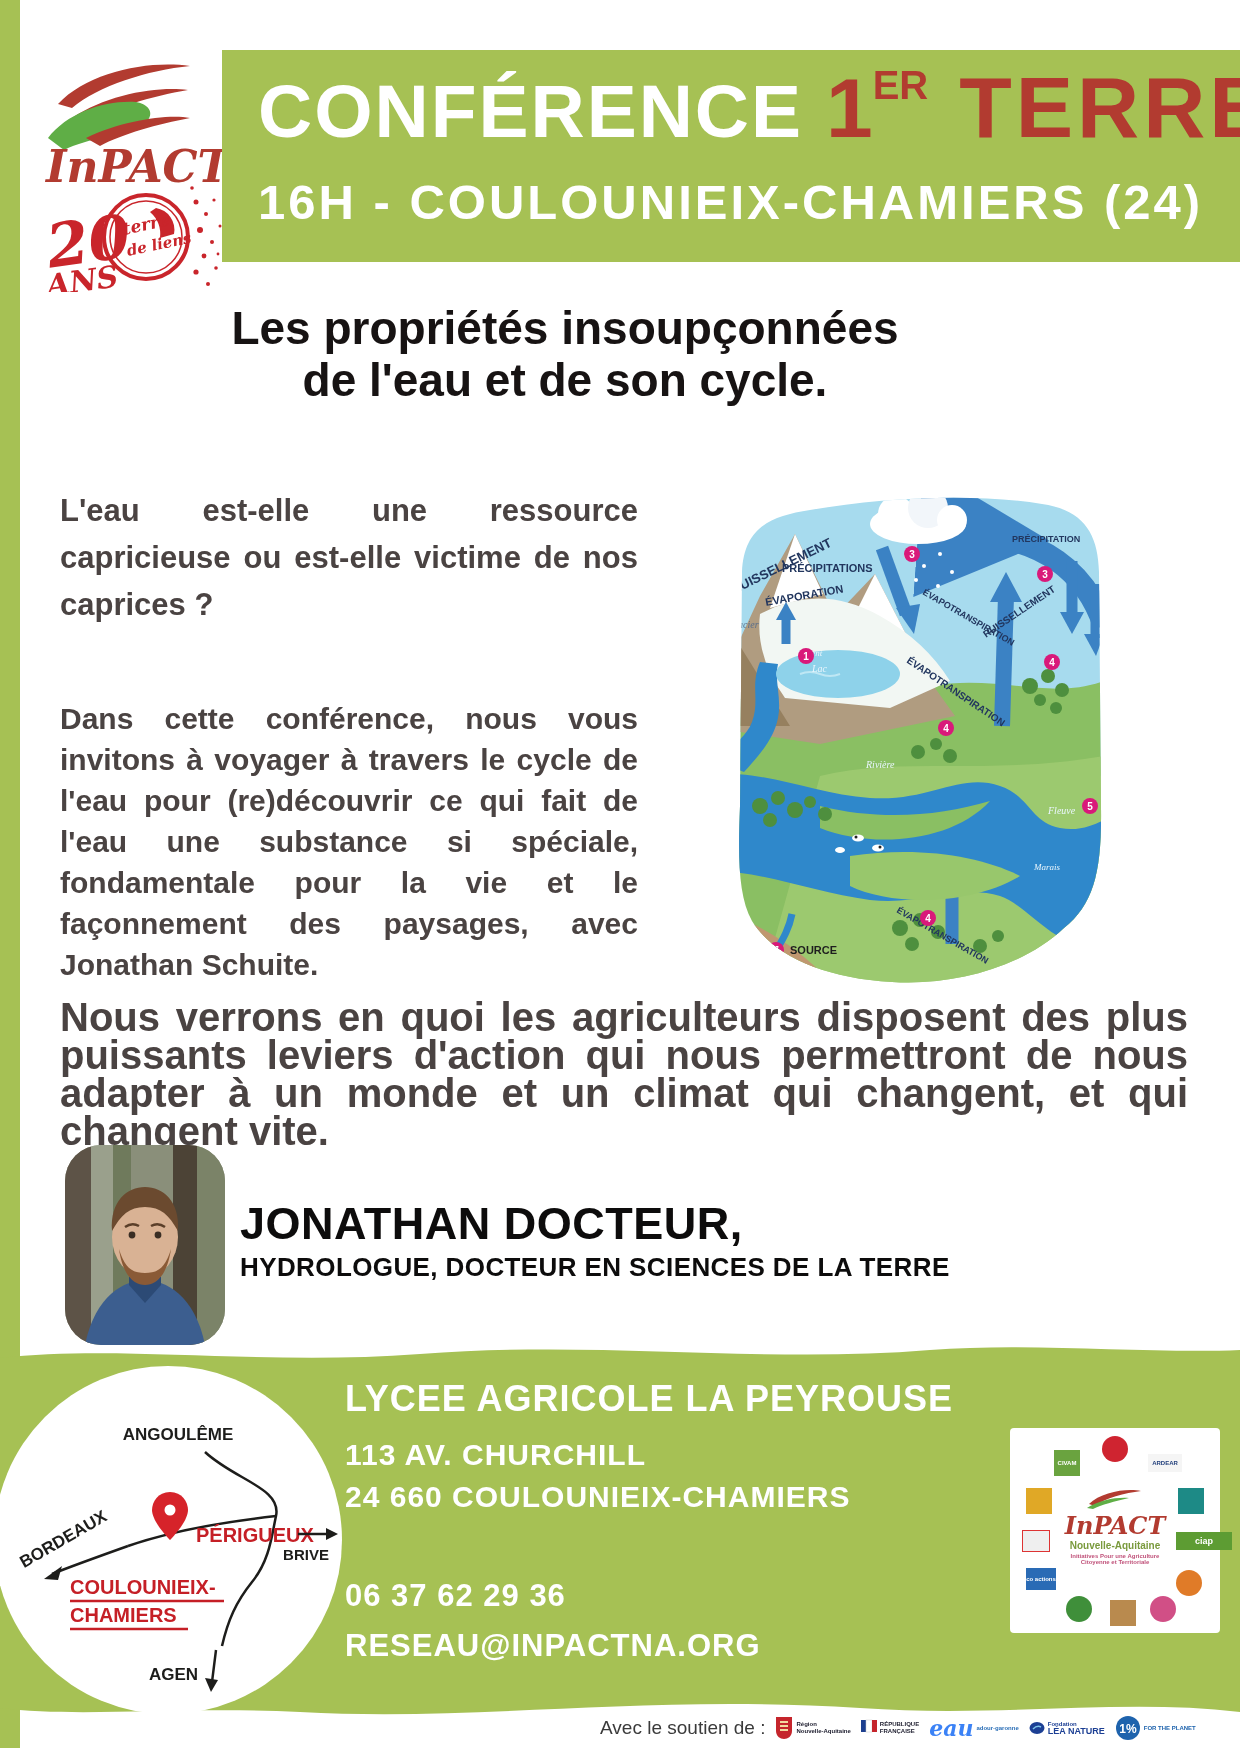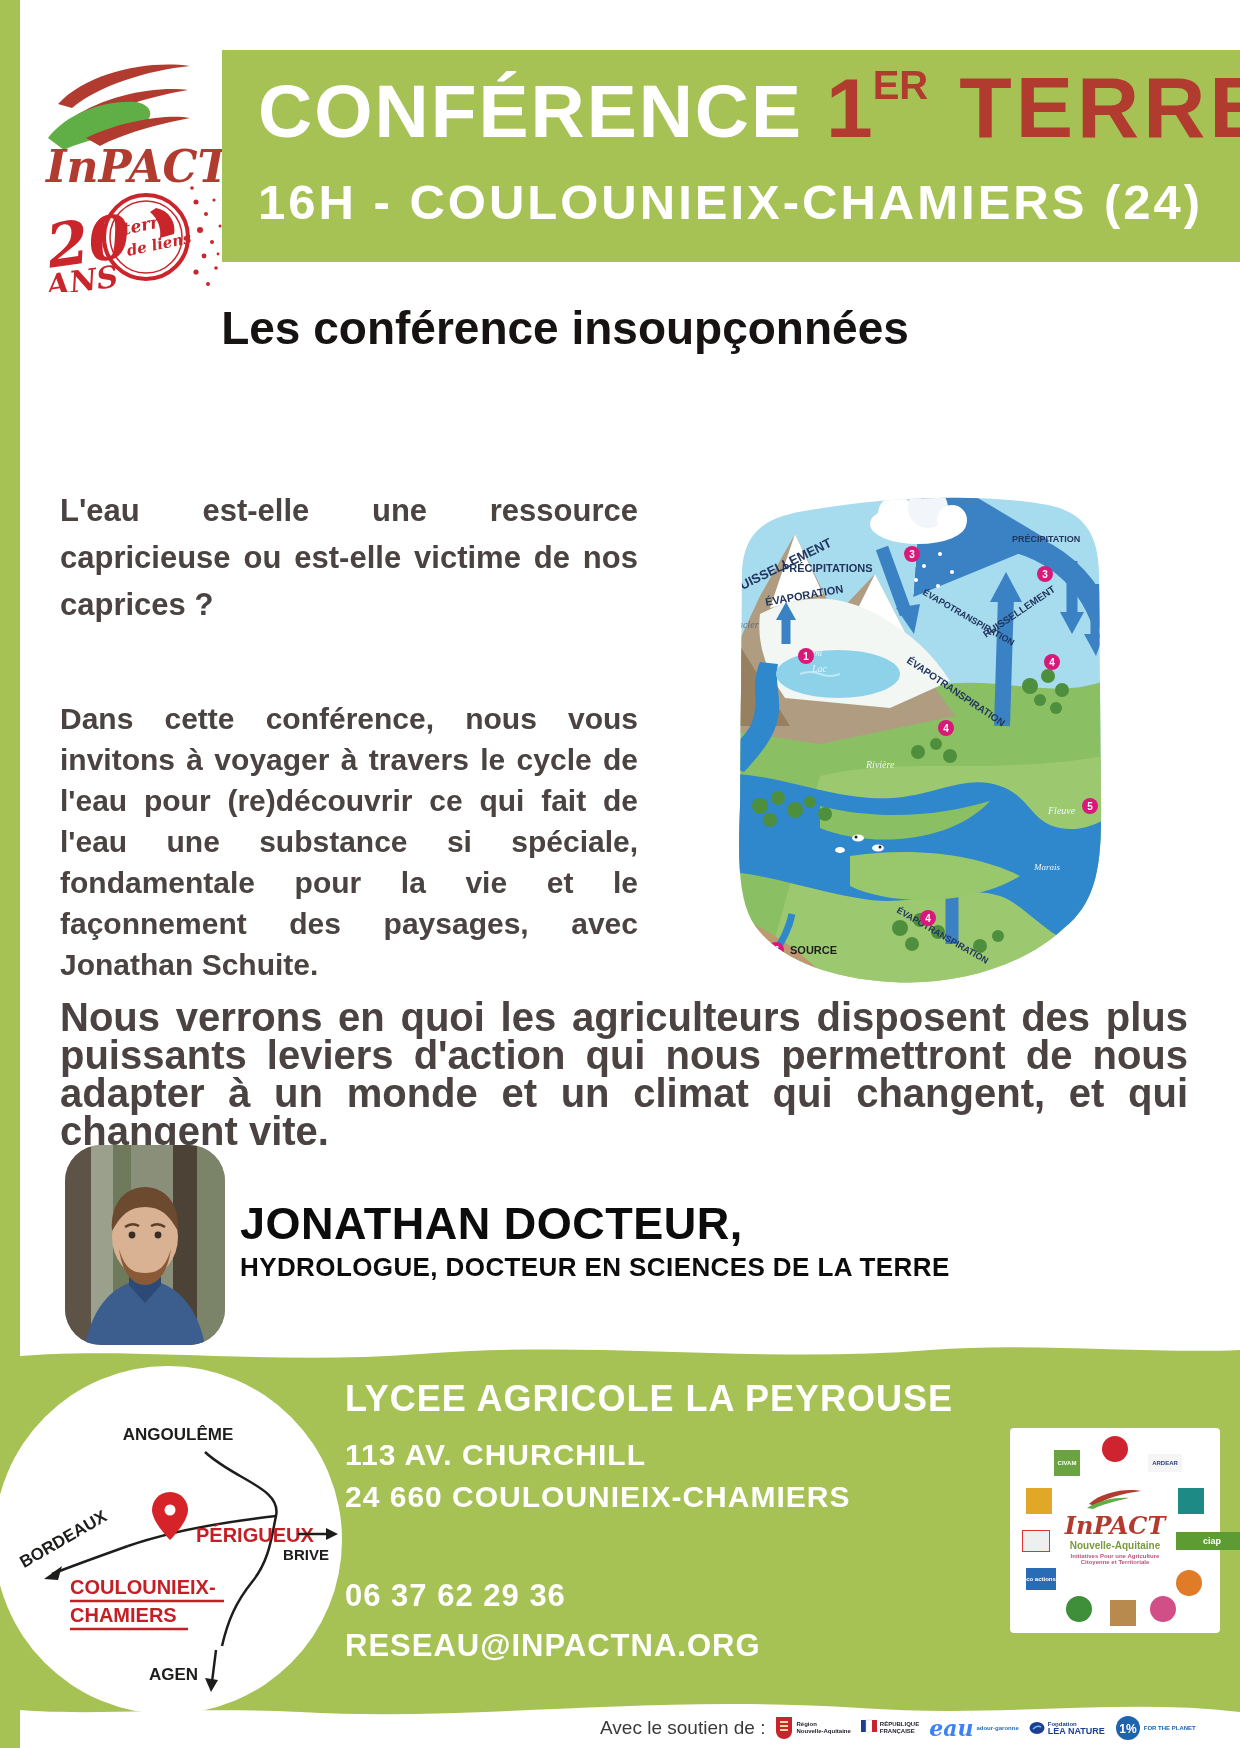--- a/index.html
+++ b/index.html
@@ -74,21 +74,22 @@
       <span style="font-size:75px;font-weight:700;letter-spacing:2px;color:#fff;">CONFÉRENCE</span>
       <span style="display:inline-block;width:14px;"></span>
       <span style="font-size:84px;font-weight:700;color:#b23b30;">1</span><sup style="font-size:40px;font-weight:700;color:#b23b30;vertical-align:38px;">ER</sup>
       <span style="display:inline-block;width:22px;"></span>
       <span style="font-size:86px;font-weight:700;letter-spacing:4px;color:#b23b30;">TERRE</span>
     </div>
     <div class="abs" style="left:36px;top:124px;font-size:49px;font-weight:700;letter-spacing:3px;color:#fff;white-space:nowrap;">16H - COULOUNIEIX-CHAMIERS (24)</div>
   </div>
 
   <div class="abs" style="left:0;top:302px;width:1130px;text-align:center;color:#171313;">
-    <div style="font-size:46px;font-weight:700;line-height:52px;">Les conférence insoupçonnées</div>
+    <div style="font-size:46px;font-weight:700;line-height:52px;">Les propriétés insoupçonnées</div>
+    <div style="font-size:46px;font-weight:700;line-height:52px;">de l'eau et de son cycle.</div>
   </div>
 
   <div class="abs bodytxt" style="left:60px;top:487px;width:578px;">
     <p class="just" style="margin:0 0 70px 0;font-size:31px;line-height:47px;">L'eau est-elle une ressource capricieuse ou est-elle victime de nos caprices ?</p>
     <p class="just" style="margin:0;font-size:30px;line-height:41px;">Dans cette conférence, nous vous invitons à voyager à travers le cycle de l'eau pour (re)découvrir ce qui fait de l'eau une substance si spéciale, fondamentale pour la vie et le façonnement des paysages, avec Jonathan Schuite.</p>
   </div>
 
   <div class="abs" style="left:700px;top:476px;width:404px;height:516px;">
     <svg width="404" height="516" viewBox="0 0 404 516">
       <defs>
@@ -300,21 +301,21 @@
       </div>
     <div class="ring-tile" style="left:16px;top:60px;width:26px;height:26px;background:#e0a826;">
         <span></span>
       </div>
     <div class="ring-tile" style="left:168px;top:60px;width:26px;height:26px;background:#1d8a86;">
         <span></span>
       </div>
     <div class="ring-tile" style="left:12px;top:102px;width:26px;height:20px;background:#efefef;border:1px solid #d33;color:#d33;">
         <span></span>
       </div>
-    <div class="ring-tile" style="left:166px;top:104px;width:56px;height:18px;background:#5d9c33;font-size:9px;padding-left:8px;">
+    <div class="ring-tile" style="left:166px;top:104px;width:56px;height:18px;background:#5d9c33;font-size:9px;">
         <span>ciap</span>
       </div>
     <div class="ring-tile" style="left:16px;top:140px;width:30px;height:22px;background:#2a6bb5;">
         <span>co actions</span>
       </div>
     <div class="ring-tile" style="left:166px;top:142px;width:26px;height:26px;border-radius:50%;background:#e07b28;">
         <span></span>
       </div>
     <div class="ring-tile" style="left:56px;top:168px;width:26px;height:26px;border-radius:50%;background:#3f8f3a;">
         <span></span>

